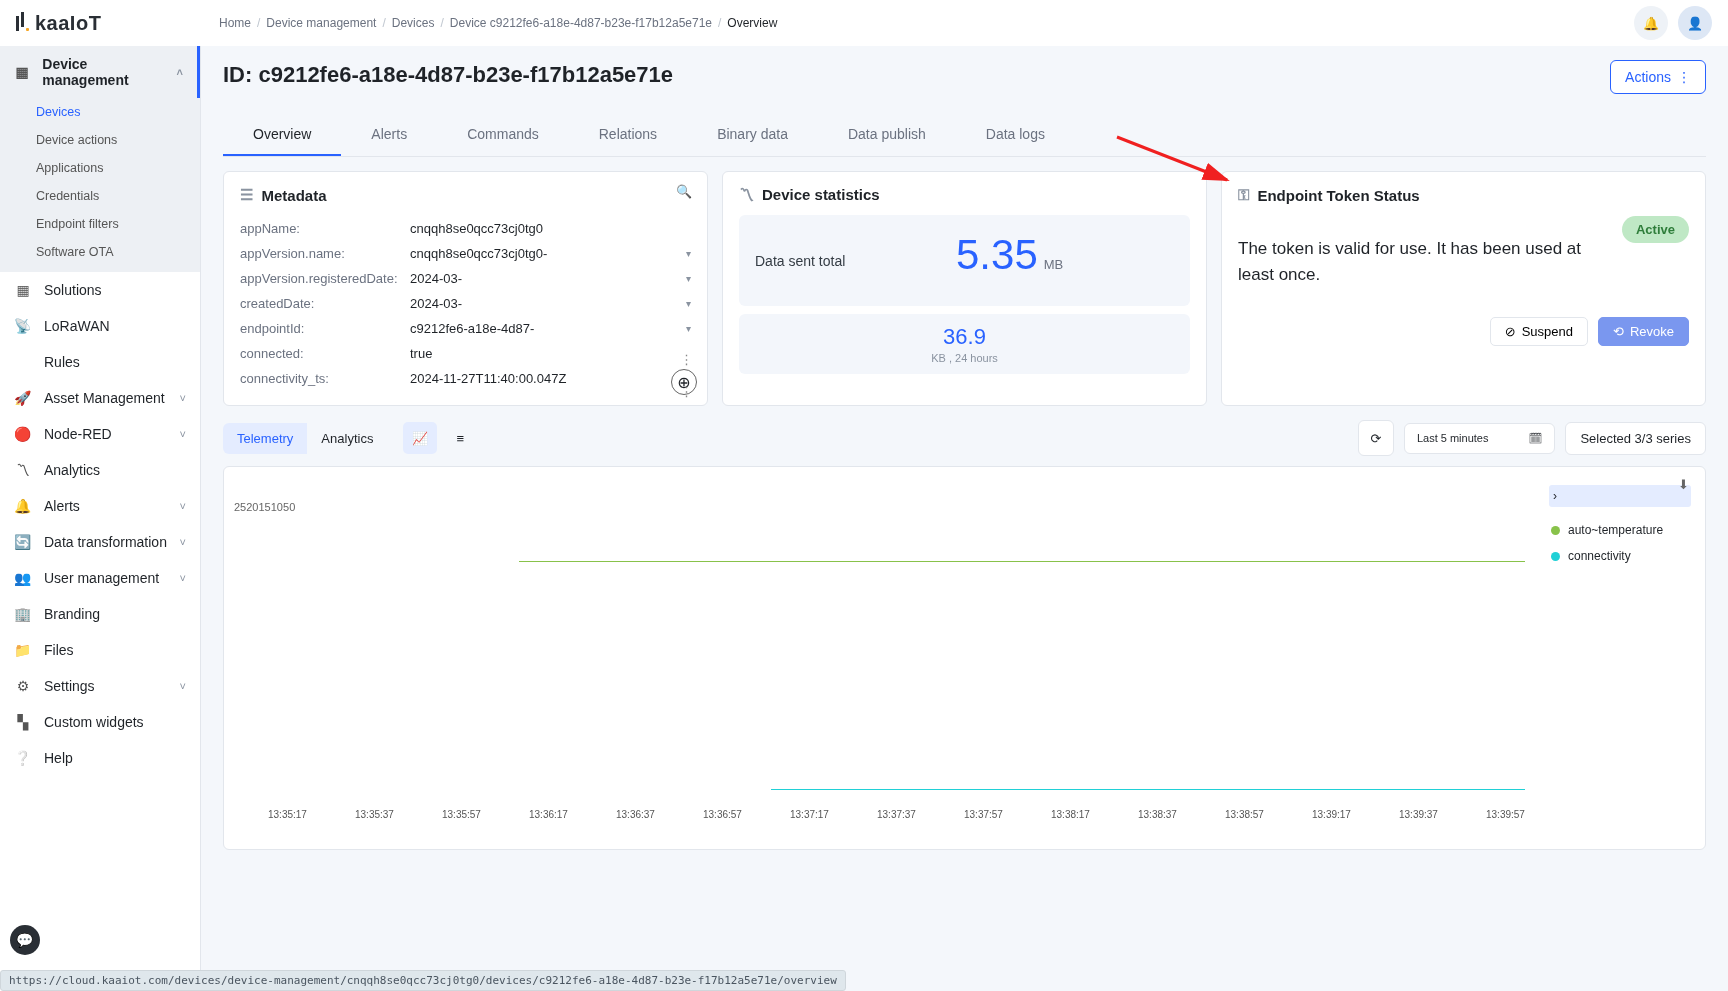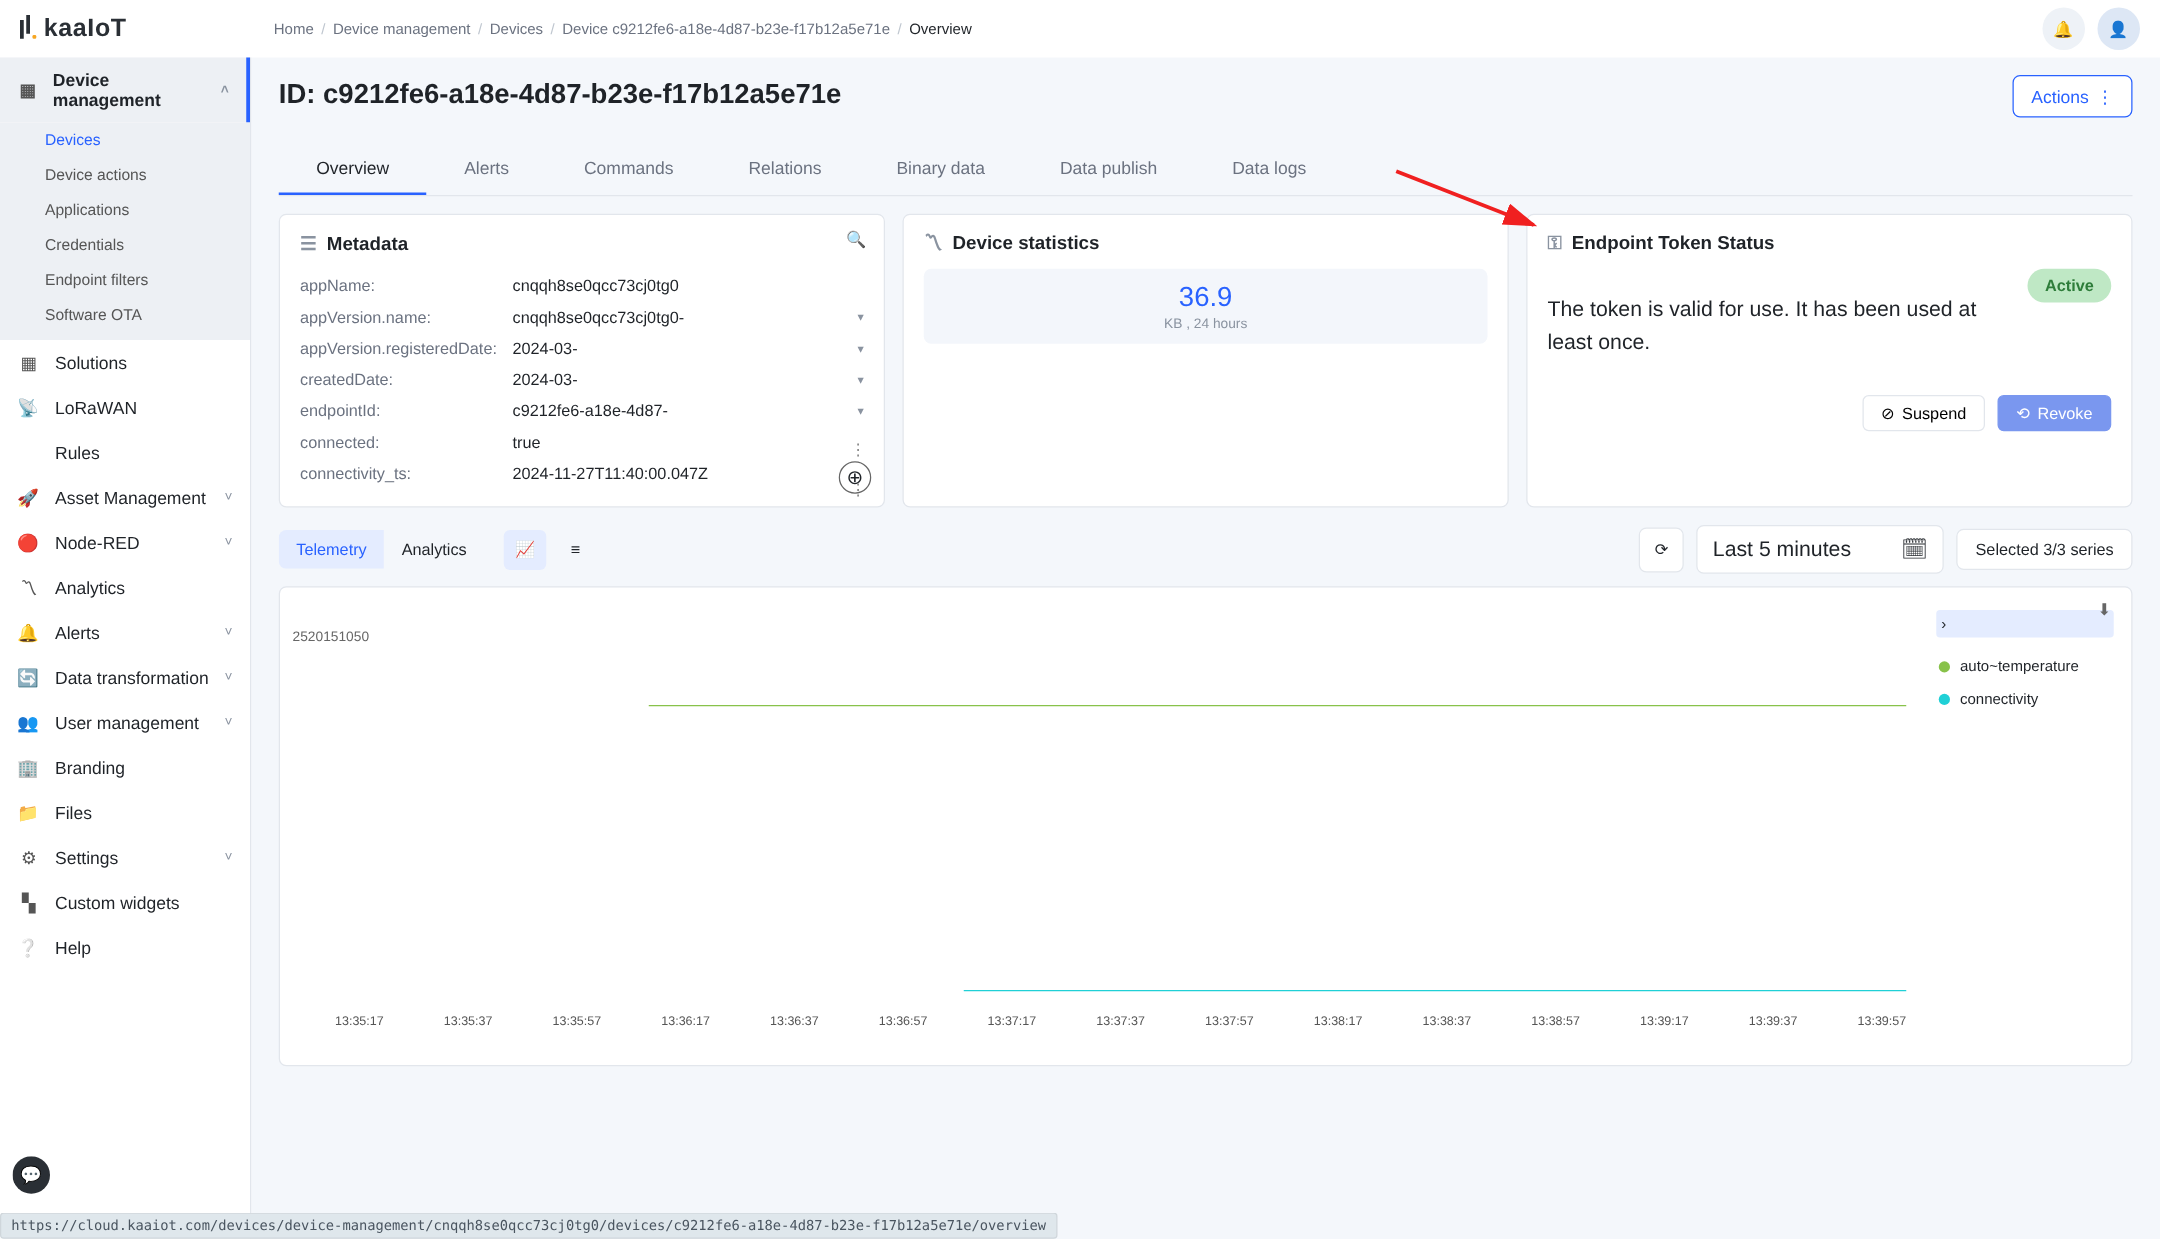--- a/index.html
+++ b/index.html
@@ -76,21 +76,21 @@
 
 .telebar{display:flex;align-items:center;gap:10px;margin-top:14px}
 .seg{display:flex;border-radius:6px;overflow:hidden}
 .segbtn{padding:8px 14px;font-size:13px;cursor:pointer}
 .segbtn.active{background:#e4ecff;color:var(--blue);font-weight:500}
 .iconseg{display:flex;gap:6px;margin-left:6px}
 .iconseg .it{width:34px;height:32px;display:flex;align-items:center;justify-content:center;border-radius:5px;cursor:pointer}
 .iconseg .it.active{background:#e4ecff;color:var(--blue)}
 .telebar .spacer{flex:1}
 .refresh{width:36px;height:36px;border:1px solid var(--border);border-radius:6px;display:flex;align-items:center;justify-content:center;background:#fff;cursor:pointer}
-.range{border:1px solid var(--border);border-radius:6px;background:#fff;padding:8px 12px;display:flex;align-items:flex-end;gap:40px;font-size:17px;cursor:pointer}
+.range{border:1px solid var(--border);border-radius:6px;background:#fff;padding:8px 12px;display:flex;align-items:flex-start;gap:40px;font-size:11px;cursor:pointer}
 .series{border:1px solid var(--border);border-radius:6px;background:#fff;padding:8px 14px;font-size:13px;cursor:pointer}
 
 .chartwrap{background:#fff;border:1px solid var(--border);border-radius:6px;margin-top:10px;display:flex;padding:14px 0 18px 0;position:relative}
 .dl{position:absolute;top:10px;right:16px;color:#666;cursor:pointer}
 .plot{flex:1;position:relative;height:330px;margin:20px 0 0 0}
 .yaxis{position:absolute;left:10px;top:0;bottom:30px;width:28px;display:flex;flex-direction:row;justify-content:space-between;font-size:11px;color:#666;text-align:right}
 .xaxis{position:absolute;left:44px;right:10px;bottom:6px;height:16px;font-size:10px;color:#555;display:flex;justify-content:space-between}
 .plotarea{position:absolute;left:44px;right:10px;top:0;bottom:30px}
 .line-green{position:absolute;left:20%;right:0;border-top:1.3px solid var(--green)}
 .line-teal{position:absolute;left:40%;right:0;border-top:1.3px solid var(--teal)}
@@ -286,20 +286,29 @@
             <span>⊕</span>
           </div>
         <span class="threedots" style="bottom:6px">⋮</span>
       </div>
 
       <div class="card">
         <h3>
             <span class="tic">〽</span>
             <span>Device statistics</span>
           </h3>
+        <div class="statbox">
+          <div style="display:flex;align-items:center">
+            <div style="font-size:14px;color:#343c44">Data sent total</div>
+            <div class="bignum" style="flex:1">
+              <span class="n">5.35</span>
+              <span class="u">MB</span>
+            </div>
+          </div>
+        </div>
         <div class="statrow" id="stat-cells">
             <div class="statcell">
               <div class="n">36.9</div>
               <div class="l">KB , 24 hours</div>
             </div>
           </div>
       </div>
 
       <div class="card" style="position:relative">
         <h3>

